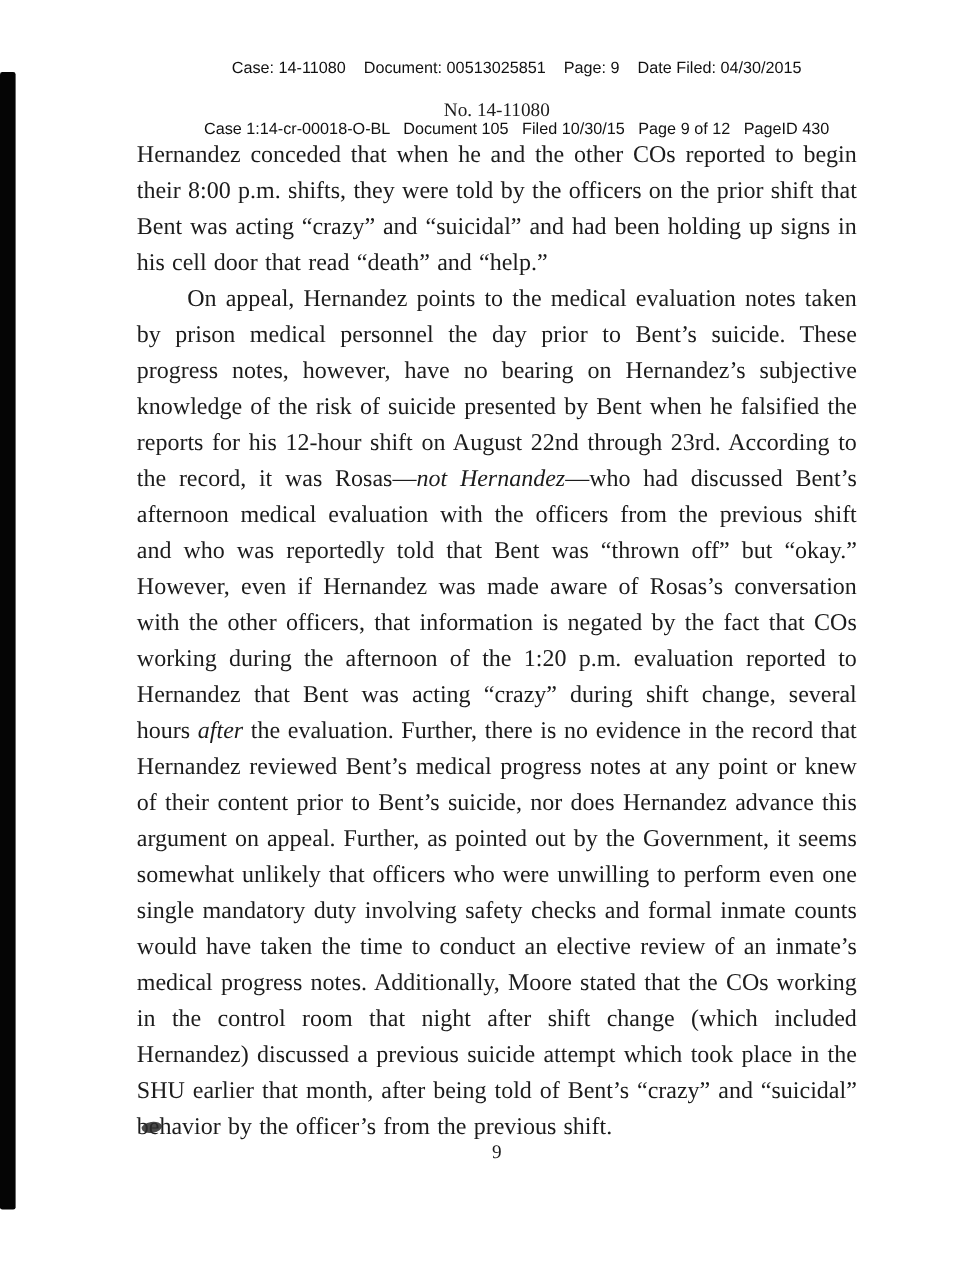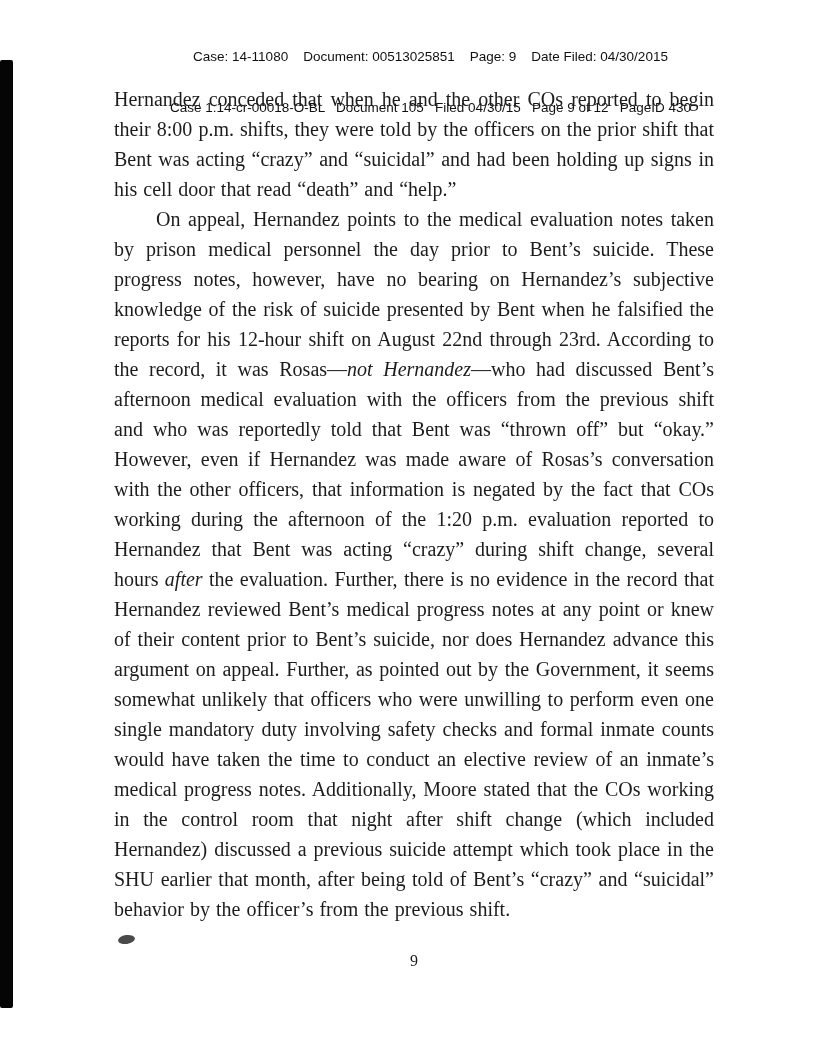--- a/index.html
+++ b/index.html
@@ -85,24 +85,25 @@
 </style>
 </head>
 <body>
 
 <div class="page">
 
   <div class="scan-bar"></div>
 
   <div class="header">
     <div class="stamp-line">Case: 14-11080    Document: 00513025851    Page: 9    Date Filed: 04/30/2015</div>
-    <div class="stamp-line">Case 1:14-cr-00018-O-BL   Document 105   Filed 04/30/15   Page 9 of 12   PageID 430</div>
+    <div class="stamp-line">Case 1:14-cr-00018-O-BL   Document 105   Filed 10/30/15   Page 9 of 12   PageID 430</div>
   </div>
 
   <div class="content">
+    <div class="case-no">No. 14-11080</div>
     <div>
         <p class="body-para"><span>Hernandez conceded that when he and the other COs reported to begin their 8:00 p.m. shifts, they were told by the officers on the prior shift that Bent was acting “crazy” and “suicidal” and had been holding up signs in his cell door that read “death” and “help.”</span></p>
         <p class="body-para indent"><span>On appeal, Hernandez points to the medical evaluation notes taken by prison medical personnel the day prior to Bent’s suicide.  These progress notes, however, have no bearing on Hernandez’s subjective knowledge of the risk of suicide presented by Bent when he falsified the reports for his 12-hour shift on August 22nd through 23rd.  According to the record, it was Rosas—</span><em>not Hernandez</em><span>—who had discussed Bent’s afternoon medical evaluation with the officers from the previous shift and who was reportedly told that Bent was “thrown off” but “okay.”  However, even if Hernandez was made aware of Rosas’s conversation with the other officers, that information is negated by the fact that COs working during the afternoon of the 1:20 p.m. evaluation reported to Hernandez that Bent was acting “crazy” during shift change, several hours </span><em>after</em><span> the evaluation.  Further, there is no evidence in the record that Hernandez reviewed Bent’s medical progress notes at any point or knew of their content prior to Bent’s suicide, nor does Hernandez advance this argument on appeal.  Further, as pointed out by the Government, it seems somewhat unlikely that officers who were unwilling to perform even one single mandatory duty involving safety checks and formal inmate counts would have taken the time to conduct an elective review of an inmate’s medical progress notes.  Additionally, Moore stated that the COs working in the control room that night after shift change (which included Hernandez) discussed a previous suicide attempt which took place in the SHU earlier that month, after being told of Bent’s “crazy” and “suicidal” behavior by the officer’s from the previous shift.</span></p>
       </div>
   </div>
 
   <div class="page-number">9</div>
 
   <div class="smudge"></div>
 

